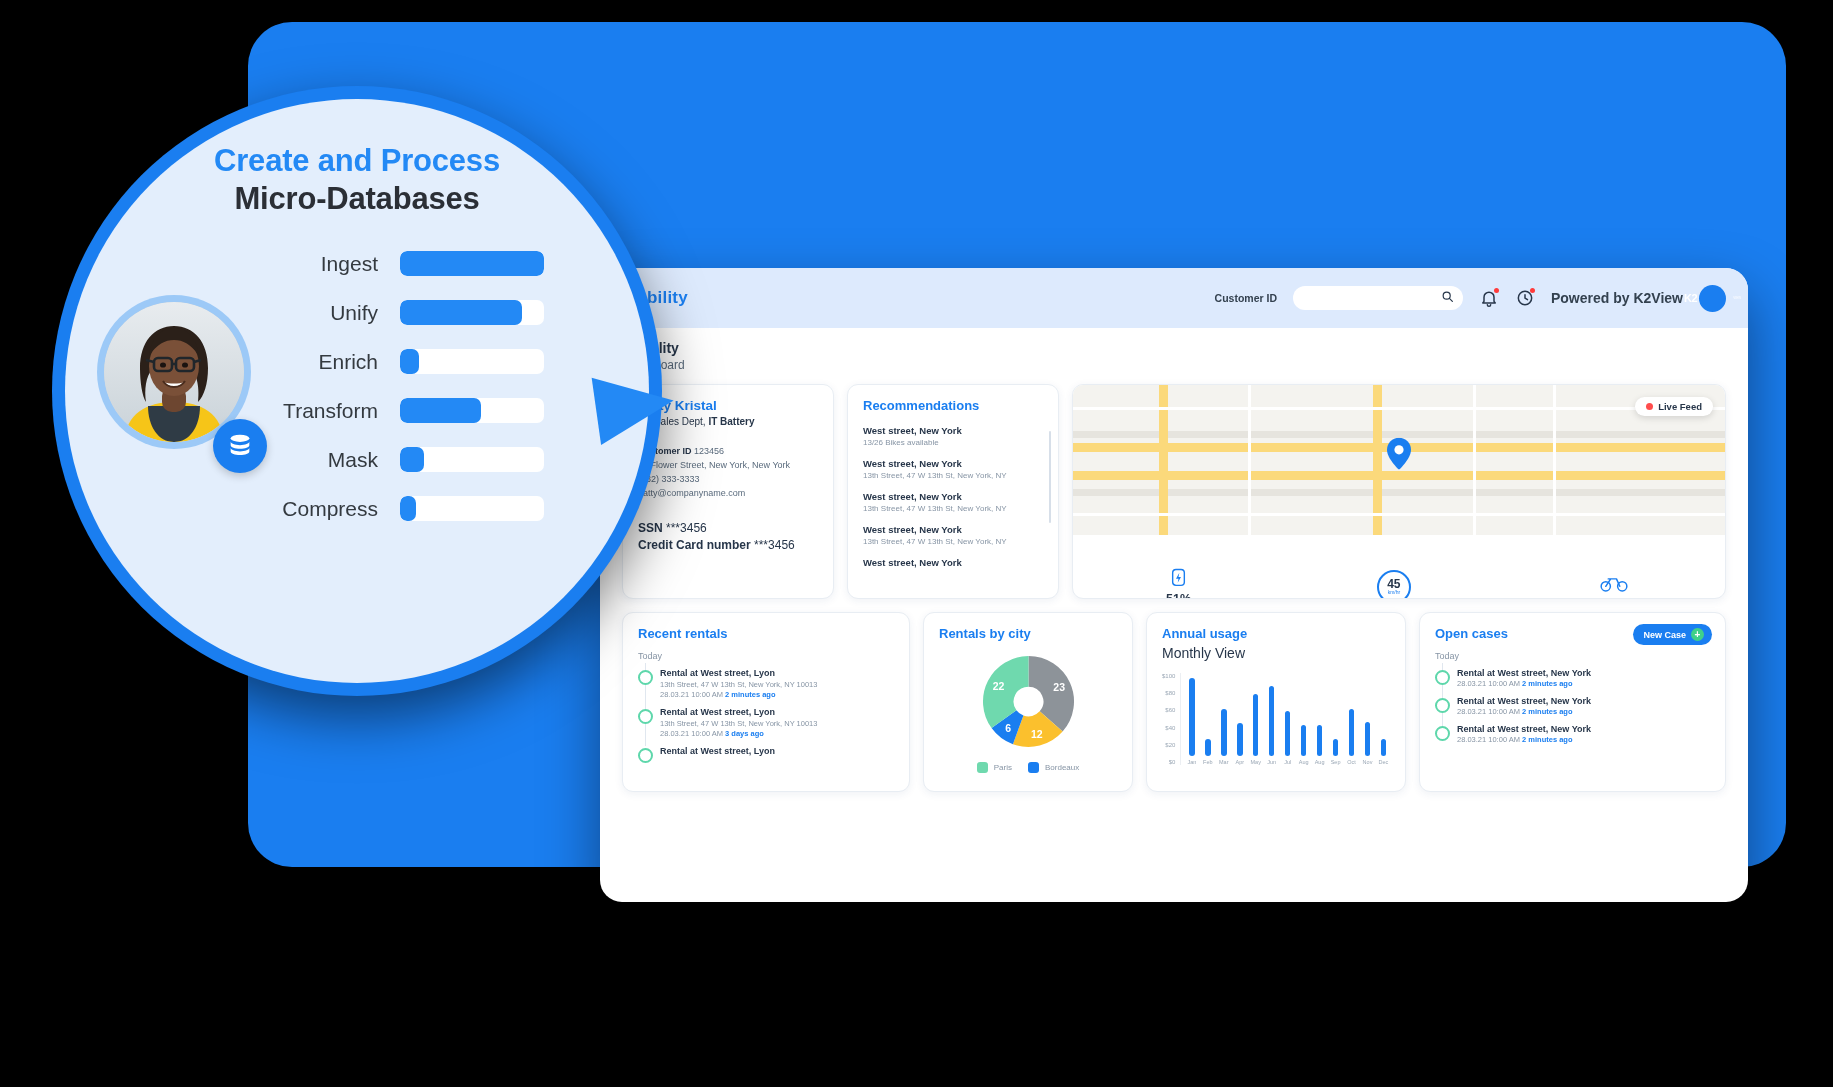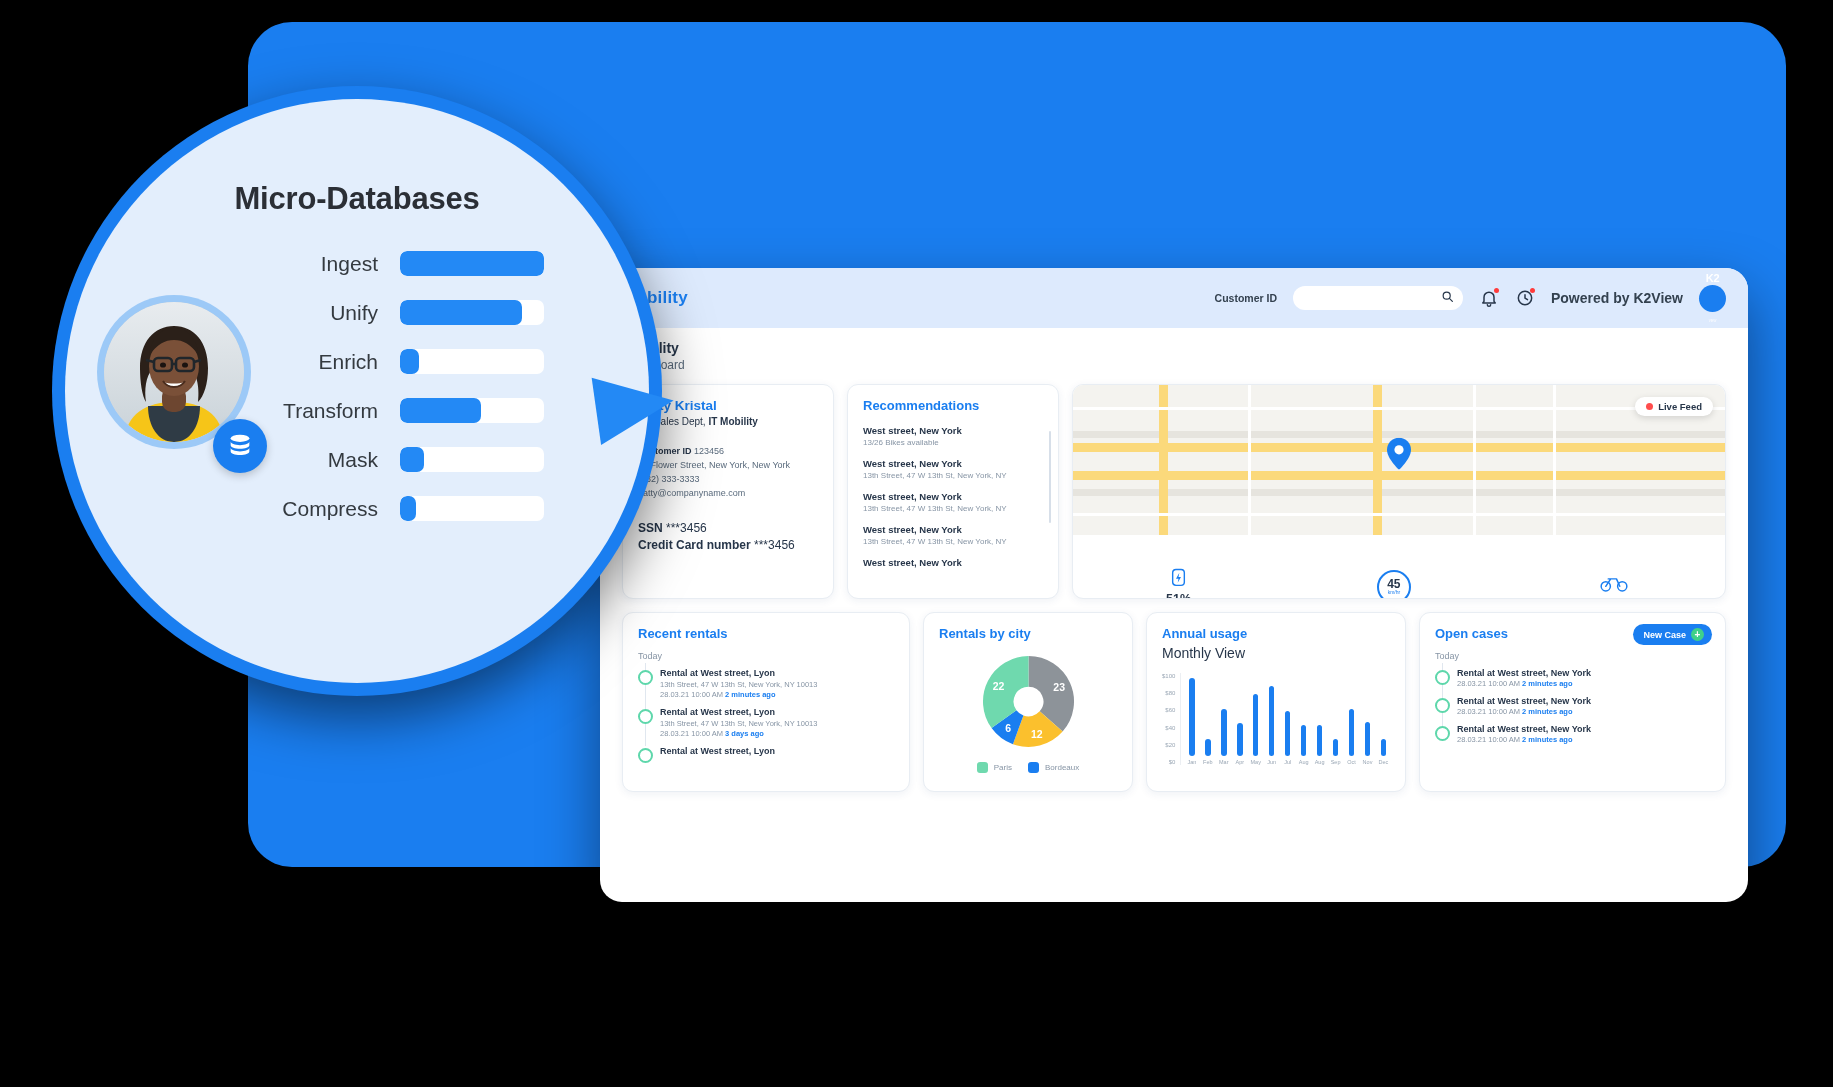--- a/index.html
+++ b/index.html
@@ -61,21 +61,21 @@
   .dot-badge {
     position: absolute; right: 0px; top: 0px;
     width: 5px; height: 5px; border-radius: 50%; background: #ff3b3b;
   }
   .powered { font-size: 14px; color: #33414f; font-weight: 600; }
   .k2-logo {
     width: 27px; height: 27px; border-radius: 50%;
     background: #1a7ef0; color: #fff;
     display: flex; align-items: center; justify-content: center;
     font-size: 11px; font-weight: bold; letter-spacing: -.4px;
-    flex-direction: column; line-height: 1; gap: 36px;
+    flex-direction: row; line-height: 1; gap: 36px;
   }
   .k2-logo small { font-size: 3px; font-weight: normal; letter-spacing: 0; }
 
   .dash-subhead { padding: 12px 26px 6px; }
   .dash-sub-t1 { font-size: 14px; color: #27364a; font-weight: 600; }
   .dash-sub-t2 { font-size: 12px; color: #5a6b7d; margin-top: 2px; }
 
   .dash-body { padding: 6px 22px 0; }
   .row { display: flex; gap: 13px; }
   .card {
@@ -309,21 +309,21 @@
     </div>
 
     <div class="dash-body">
 
       <div class="row">
 
         <div class="card c-profile">
           <div class="pf-name">Patty Kristal</div>
           <div class="pf-role">
             <span>VP Sales Dept,</span>
-            <b>IT Mobility</b>
+            <b>IT Battery</b>
           </div>
           <div class="pf-blk">
             <div>
               <span class="k">Customer ID</span>
               <span>123456</span>
             </div>
             <div>12 Flower Street, New York, New York</div>
             <div>(332) 333-3333</div>
             <div>patty@companyname.com</div>
           </div>
@@ -571,20 +571,21 @@
         </div>
       </div>
     </div>
   </div>
 
   <div class="bubble-tail"></div>
 
   <div class="bubble-outer">
     <div class="bubble">
 
+      <div class="b-title1">Create and Process</div>
       <div class="b-title2">Micro-Databases</div>
 
       <div class="avatar-ring">
         <div class="avatar">
           <svg viewBox="0 0 140 140" width="140" height="140">
             <defs>
               <clipPath id="cc">
                   <circle cx="70" cy="70" r="70"></circle>
                 </clipPath>
               <linearGradient id="bgg" x1="0" y1="0" x2="0" y2="1">

